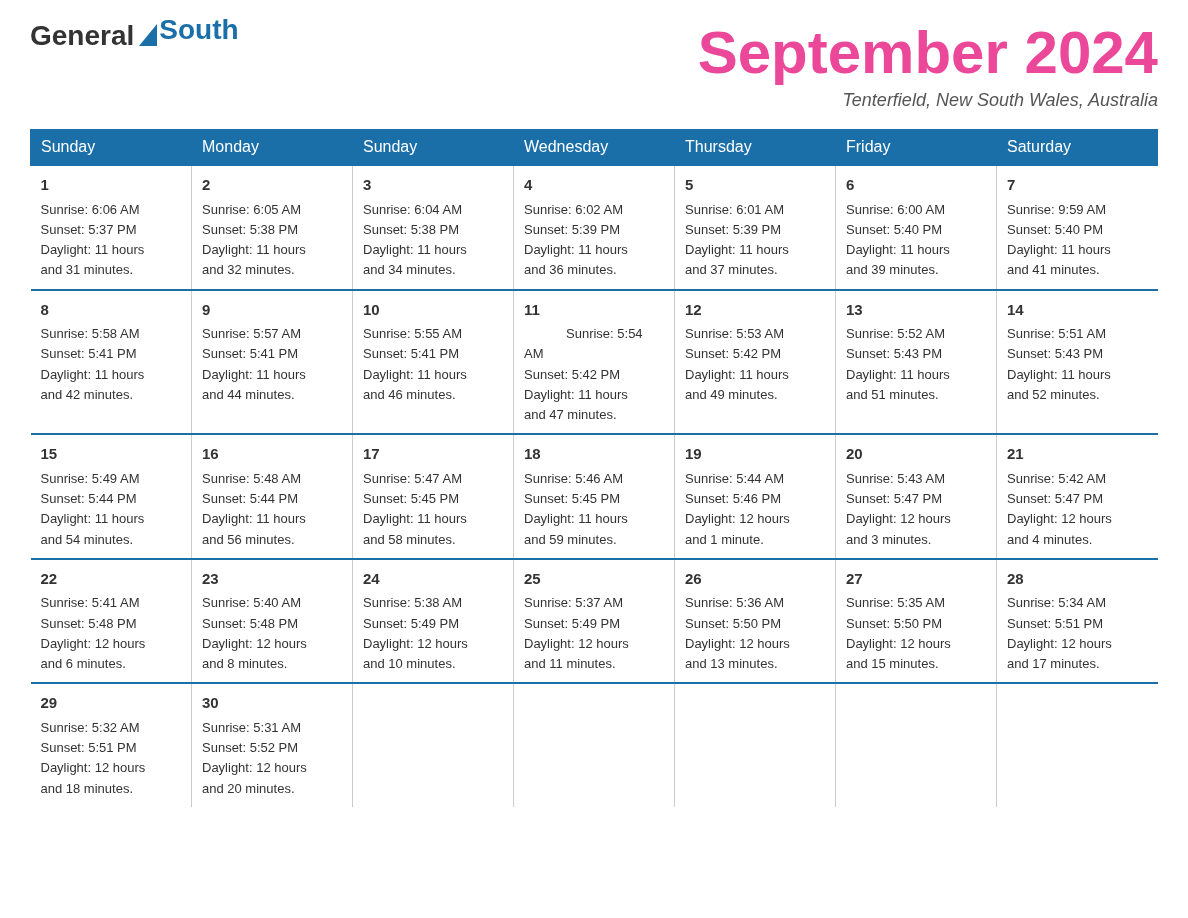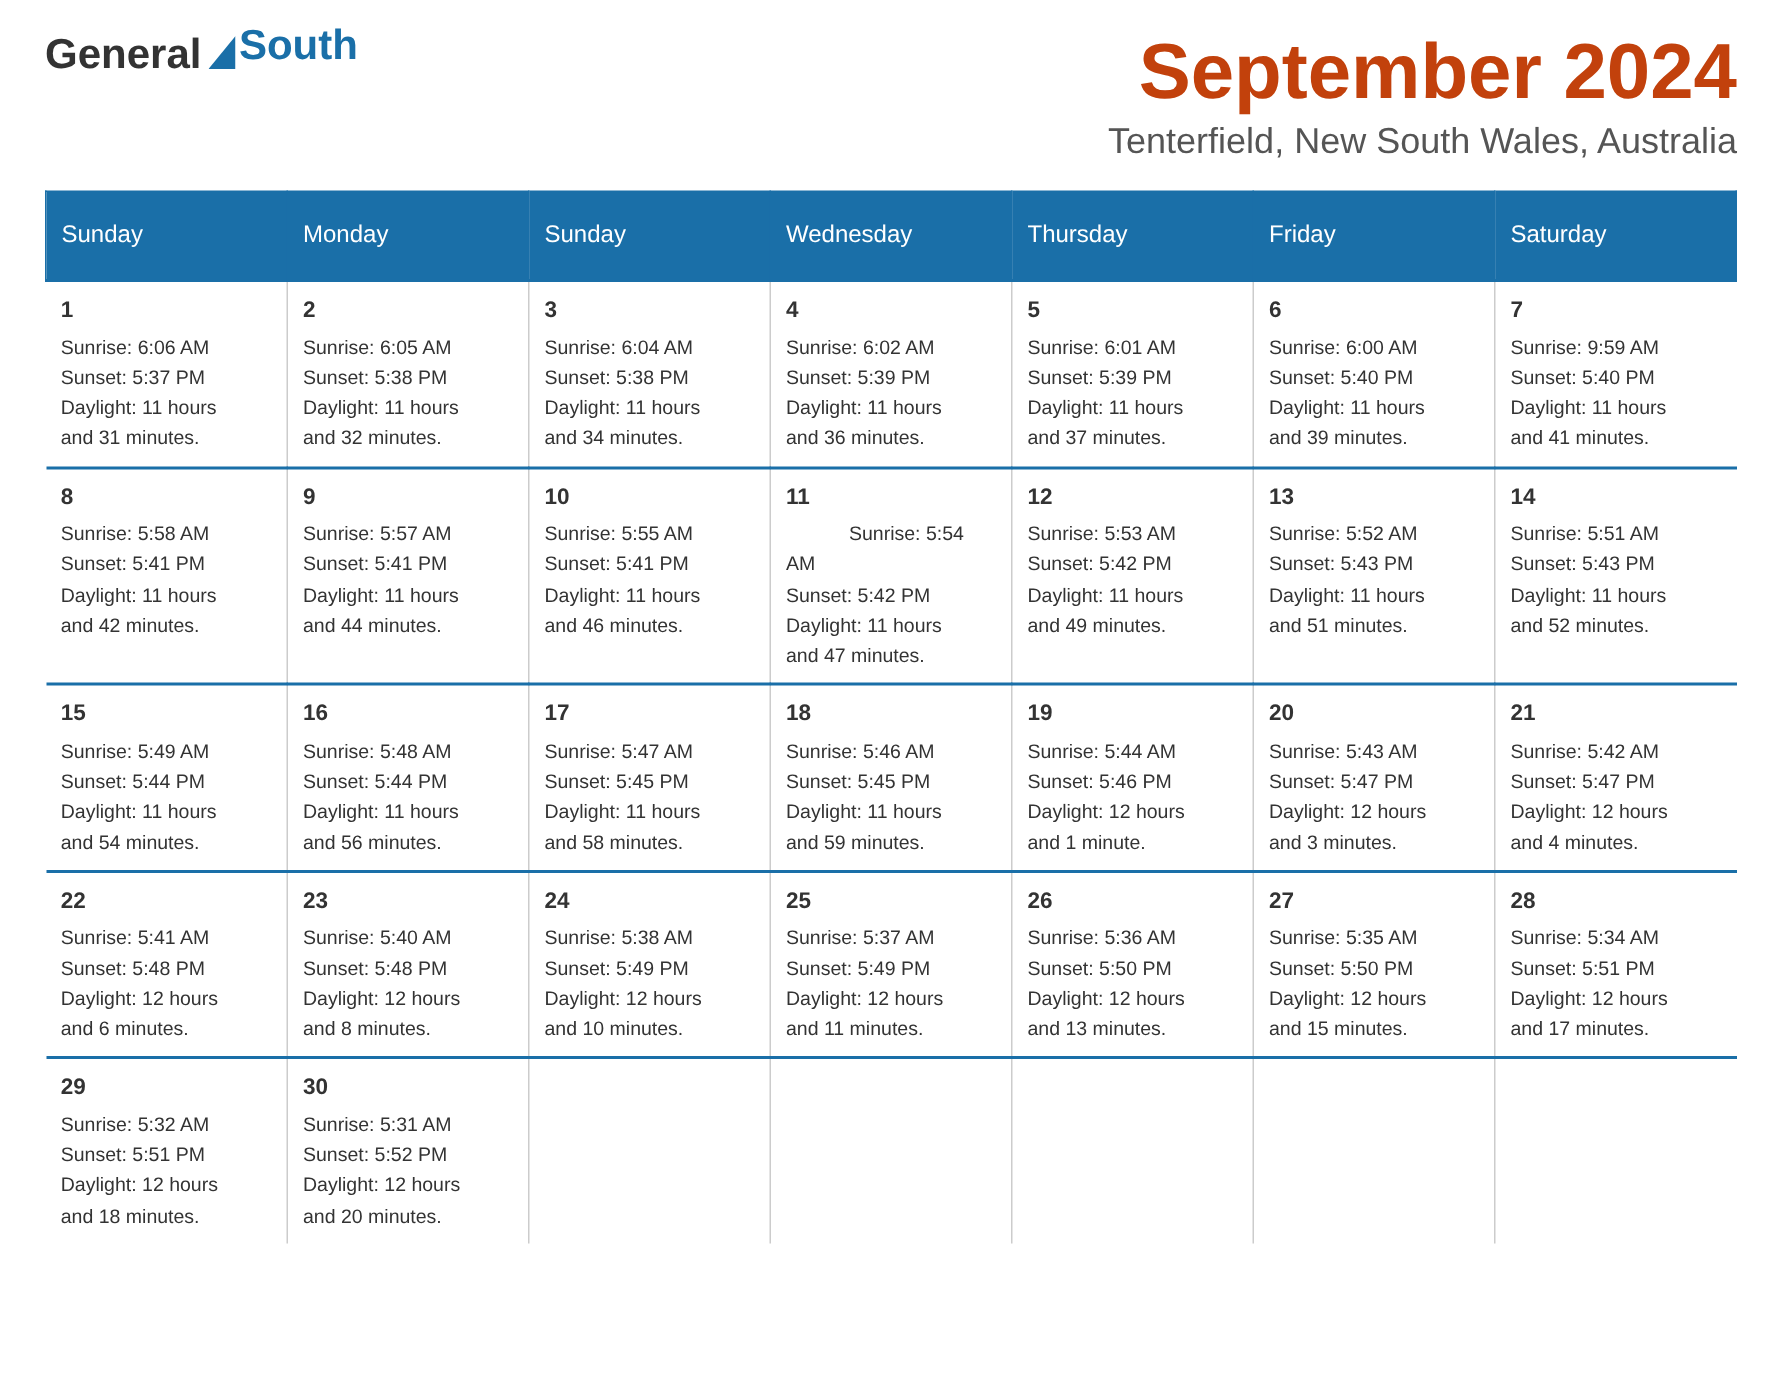--- a/index.html
+++ b/index.html
@@ -35,21 +35,21 @@
     #calendar {
       width: 100%;
       border-collapse: collapse;
       margin-top: 10px;
     }
     #calendar thead tr {
       background-color: #1a6fa8;
       color: #fff;
     }
     #calendar thead th {
-      padding: 20px 10px;
+      padding: 8px 10px;
       text-align: left;
       font-size: 16px;
       font-weight: normal;
       border: 1px solid #1a6fa8;
     }
     #calendar tbody tr {
       border-top: 2px solid #1a6fa8;
     }
     #calendar tbody td {
       padding: 8px 10px;
@@ -90,22 +90,22 @@
       <span style="font-size:28px;font-weight:bold;color:#333;">General</span>
       <span style="display:inline-block;margin-left:5px;margin-bottom:-2px;">
         <svg width="18" height="22" viewBox="0 0 18 22">
           <polygon points="0,22 18,22 18,0" fill="#1a6fa8"></polygon>
         </svg>
       </span>
     </div>
     <div style="font-size:28px;font-weight:bold;color:#1a6fa8;margin-top:-6px;padding-left:2px;">South</div>
   </div>
   <div id="title-section">
-    <div style="font-size:52px;font-weight:bold;color:#c2410c;line-height:1.1;">September 2024</div>
-    <div style="font-size:24px;color:#555;margin-top:4px;">Tenterfield, New South Wales, Australia</div>
+    <div style="font-size:60px;font-weight:bold;color:#ec4899;line-height:1.1;">September 2024</div>
+    <div style="font-size:18px;color:#555;margin-top:4px;font-style:italic;">Tenterfield, New South Wales, Australia</div>
   </div>
 </div>
 
 <table id="calendar">
   <thead>
     <tr>
     <th>Sunday</th>
         <th>Monday</th>
         <th>Sunday</th>
         <th>Wednesday</th>

